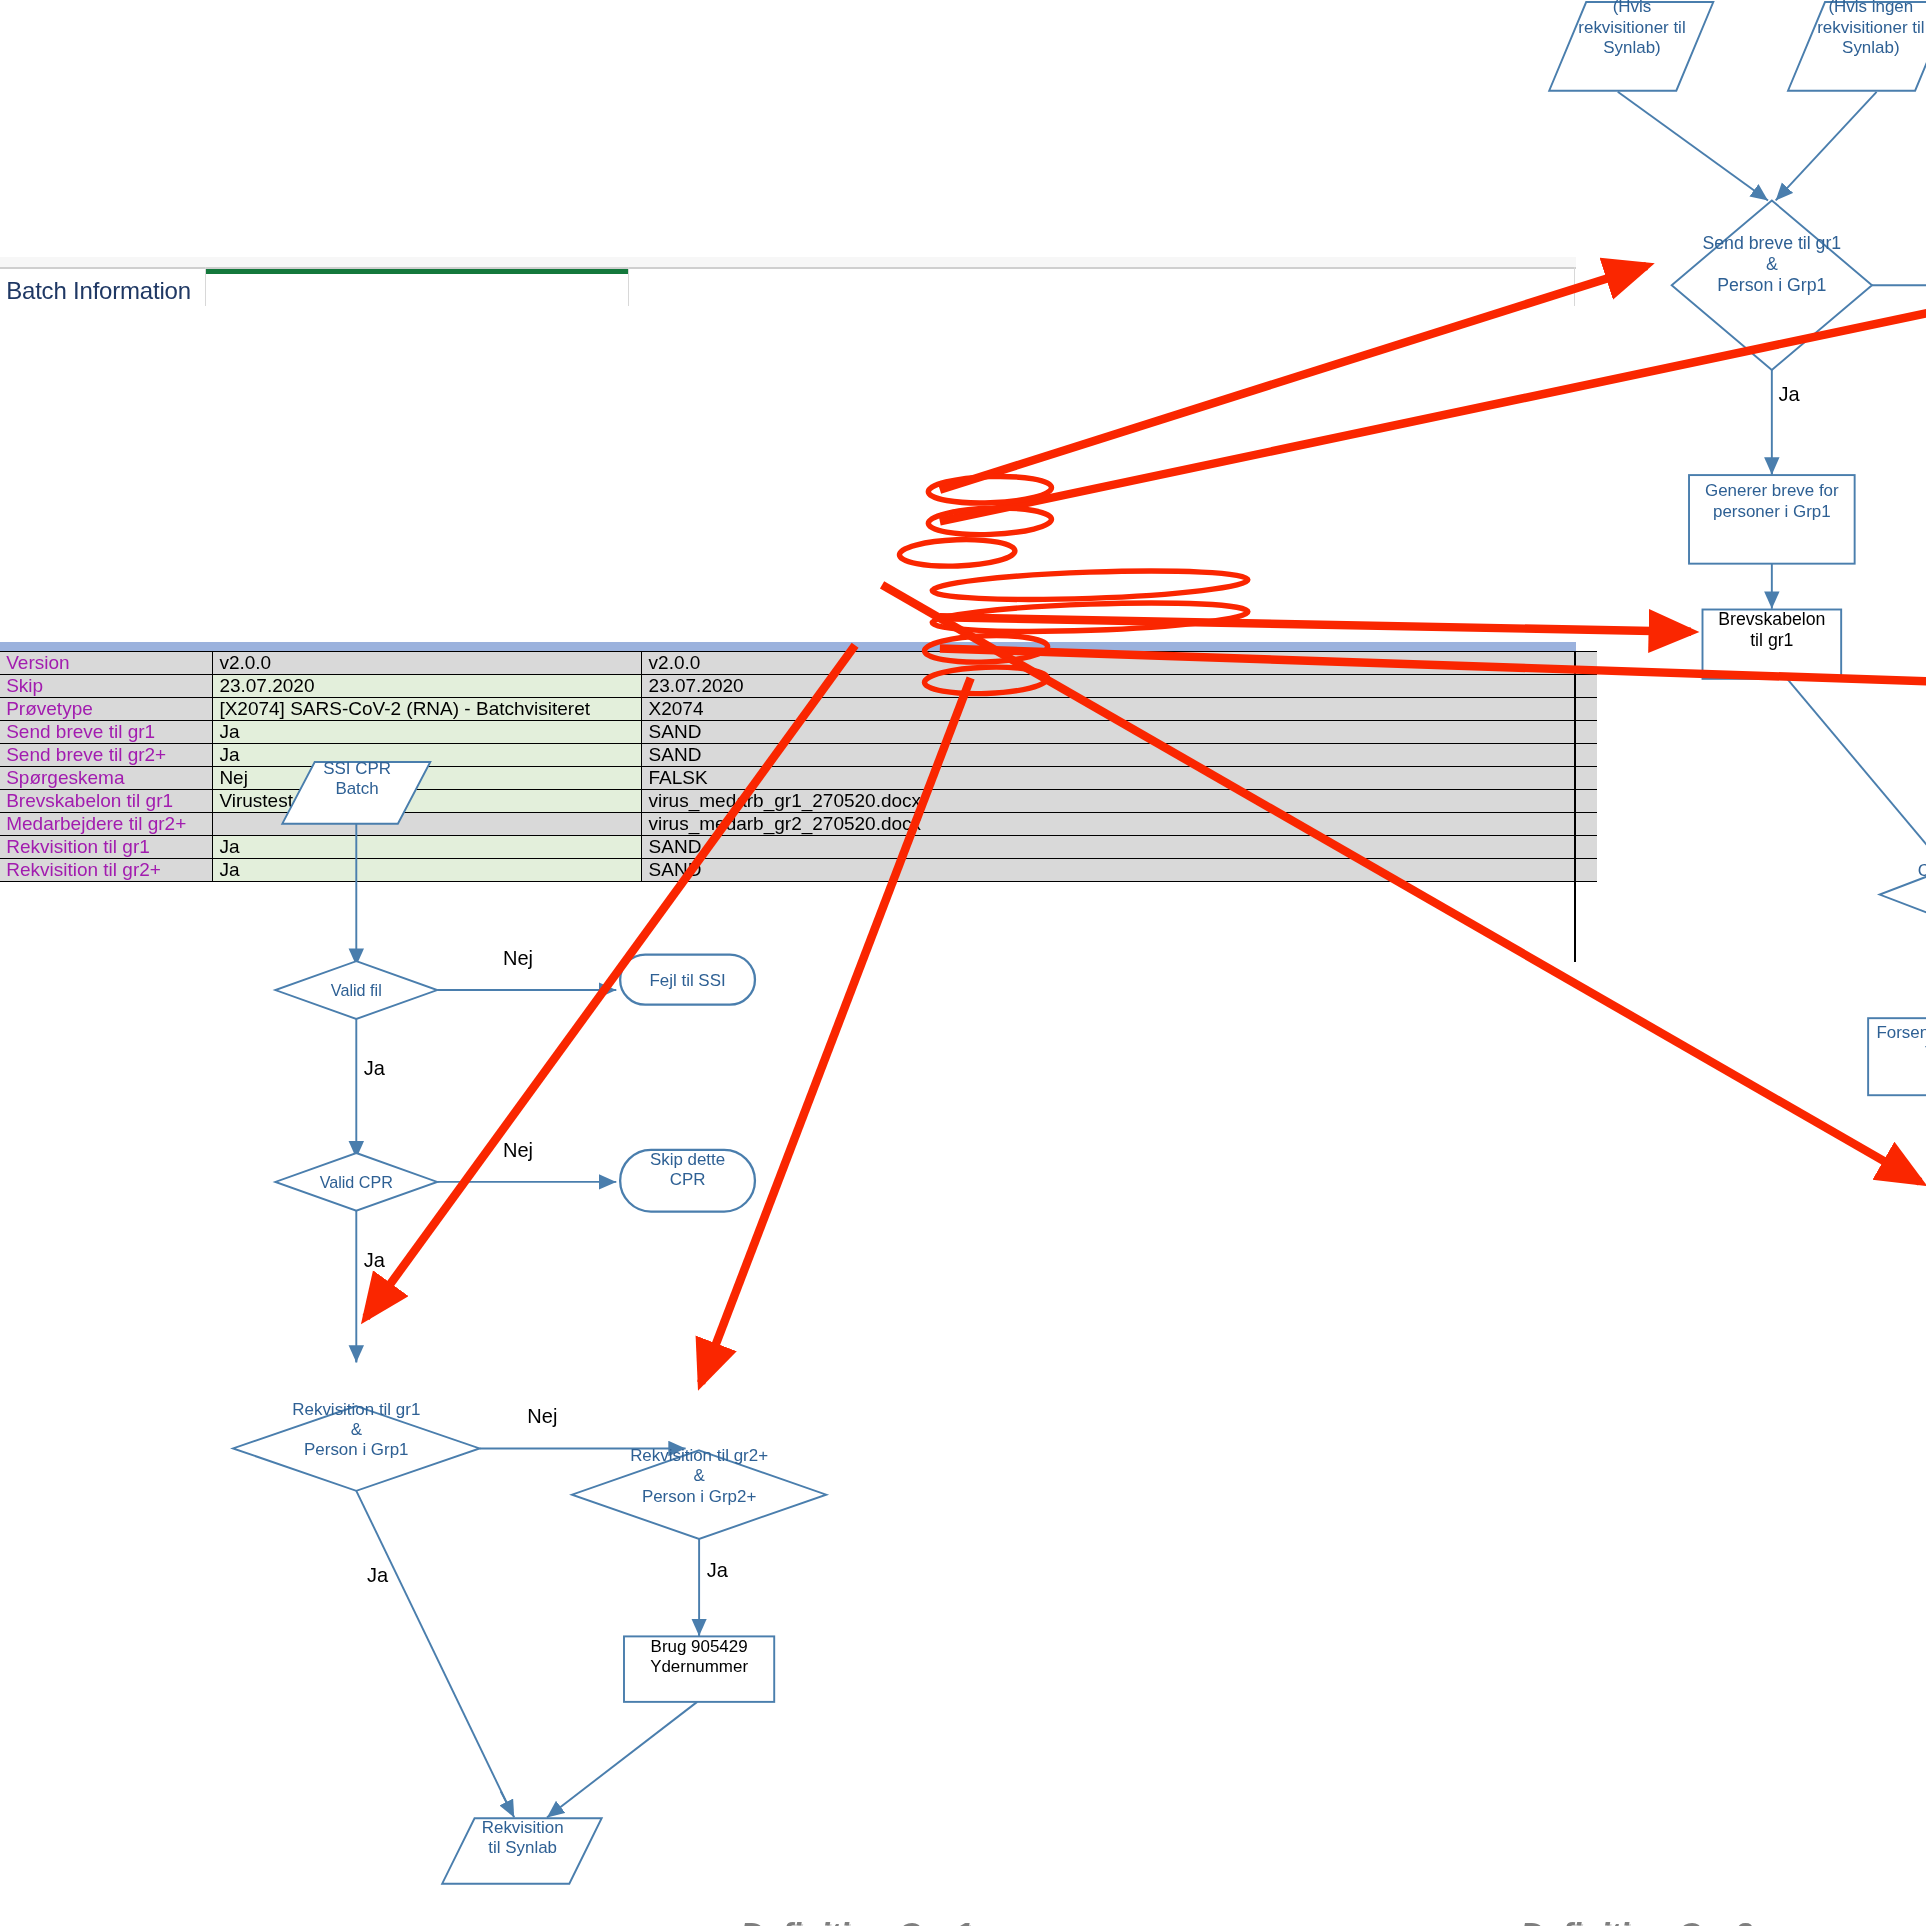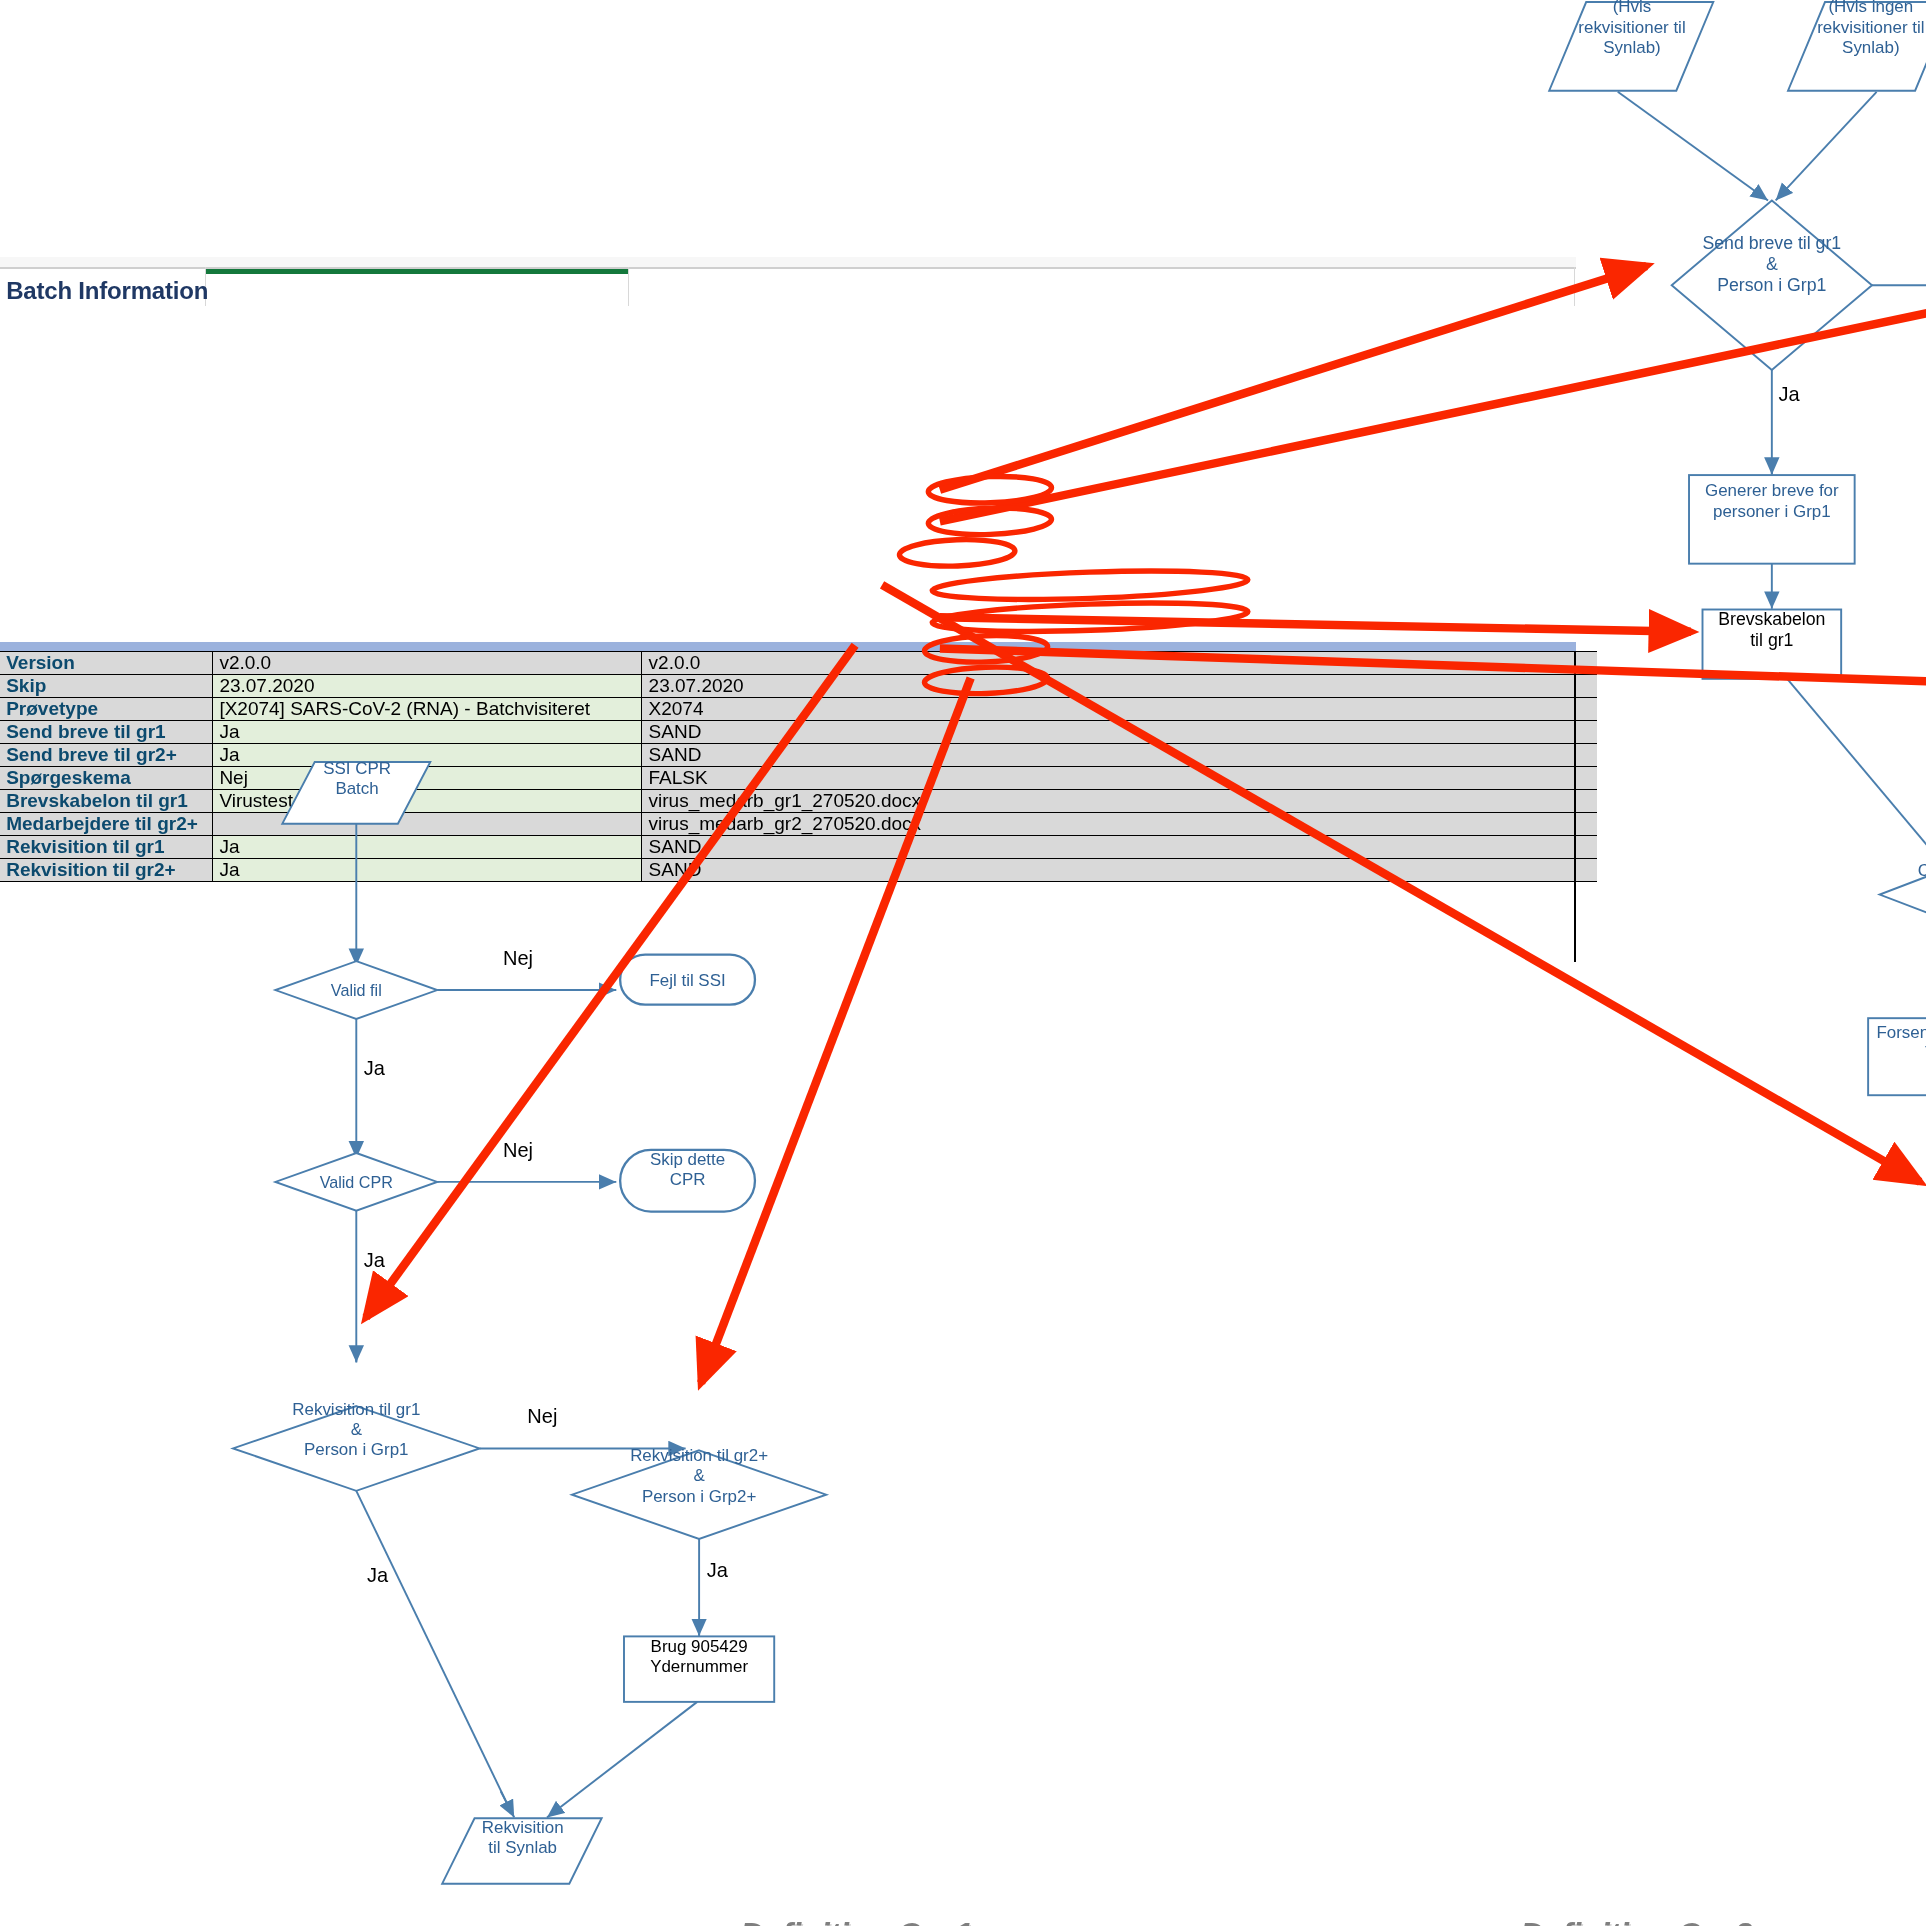--- a/index.html
+++ b/index.html
@@ -6,25 +6,25 @@
   body{font-family:"Liberation Sans",sans-serif;}
   #page{position:relative;width:2303px;height:2207px;background:#fff;overflow:hidden;}
 
   
   #sheet{position:absolute;left:0px;top:257px;width:1576px;height:455px;}
   .grid-line-h{position:absolute;left:0;width:1576px;height:1.2px;background:#cfcfcf;}
   .grid-line-v{position:absolute;top:0;width:1.2px;height:455px;background:#d8d8d8;}
   .sheet-topstrip{position:absolute;left:0;top:0;width:1576px;height:10.4px;background:#f7f7f7;}
   .greenbar{position:absolute;left:206px;top:11.6px;width:422px;height:5.4px;background:#14783c;}
   .titlerow{position:absolute;left:0;top:17px;width:1576px;height:32px;background:#ffffff;}
-  .titlecell{position:absolute;left:6.2px;top:20px;font-size:24px;font-weight:bold;color:#1f3864;letter-spacing:-0.2px;}
+  .titlecell{position:absolute;left:6.2px;top:20px;font-size:24px;font-weight:normal;color:#1f3864;letter-spacing:-0.2px;}
   .bluebar{position:absolute;left:0;top:385px;width:1576px;height:8.5px;background:#9bb2dd;}
   table.bi{position:absolute;left:0;top:0;border-collapse:collapse;width:1576px;table-layout:fixed;}
   table.bi td{border-top:1.5px solid #000;border-bottom:1.5px solid #000;font-size:19px;padding:0 0 0 6.2px;height:22px;line-height:22px;white-space:nowrap;overflow:hidden;}
-  td.k{width:206px;background:#d9d9d9;font-weight:bold;color:#0c4a6e;border-right:0;}
+  td.k{width:206px;background:#d9d9d9;font-weight:normal;color:#a21caf;border-right:0;}
   td.v1{width:422px;background:#e3efdb;color:#000;border-left:1.5px solid #000;}
   td.v2{width:948px;background:#d9d9d9;color:#000;border-left:1.5px solid #000;}
   .tbl-right-edge{position:absolute;left:1574px;top:394px;width:2.3px;height:311px;background:#000;}
 
   
   #flow{position:absolute;left:0;top:0;width:2303px;height:2207px;}
   .deftitle{position:absolute;font-family:"Liberation Sans",sans-serif;font-style:italic;font-weight:bold;
             font-size:33px;color:#7f7f7f;text-shadow:1.5px 1.5px 0 #d9d9d9;letter-spacing:-0.4px;white-space:nowrap;}
 </style>
 </head>

